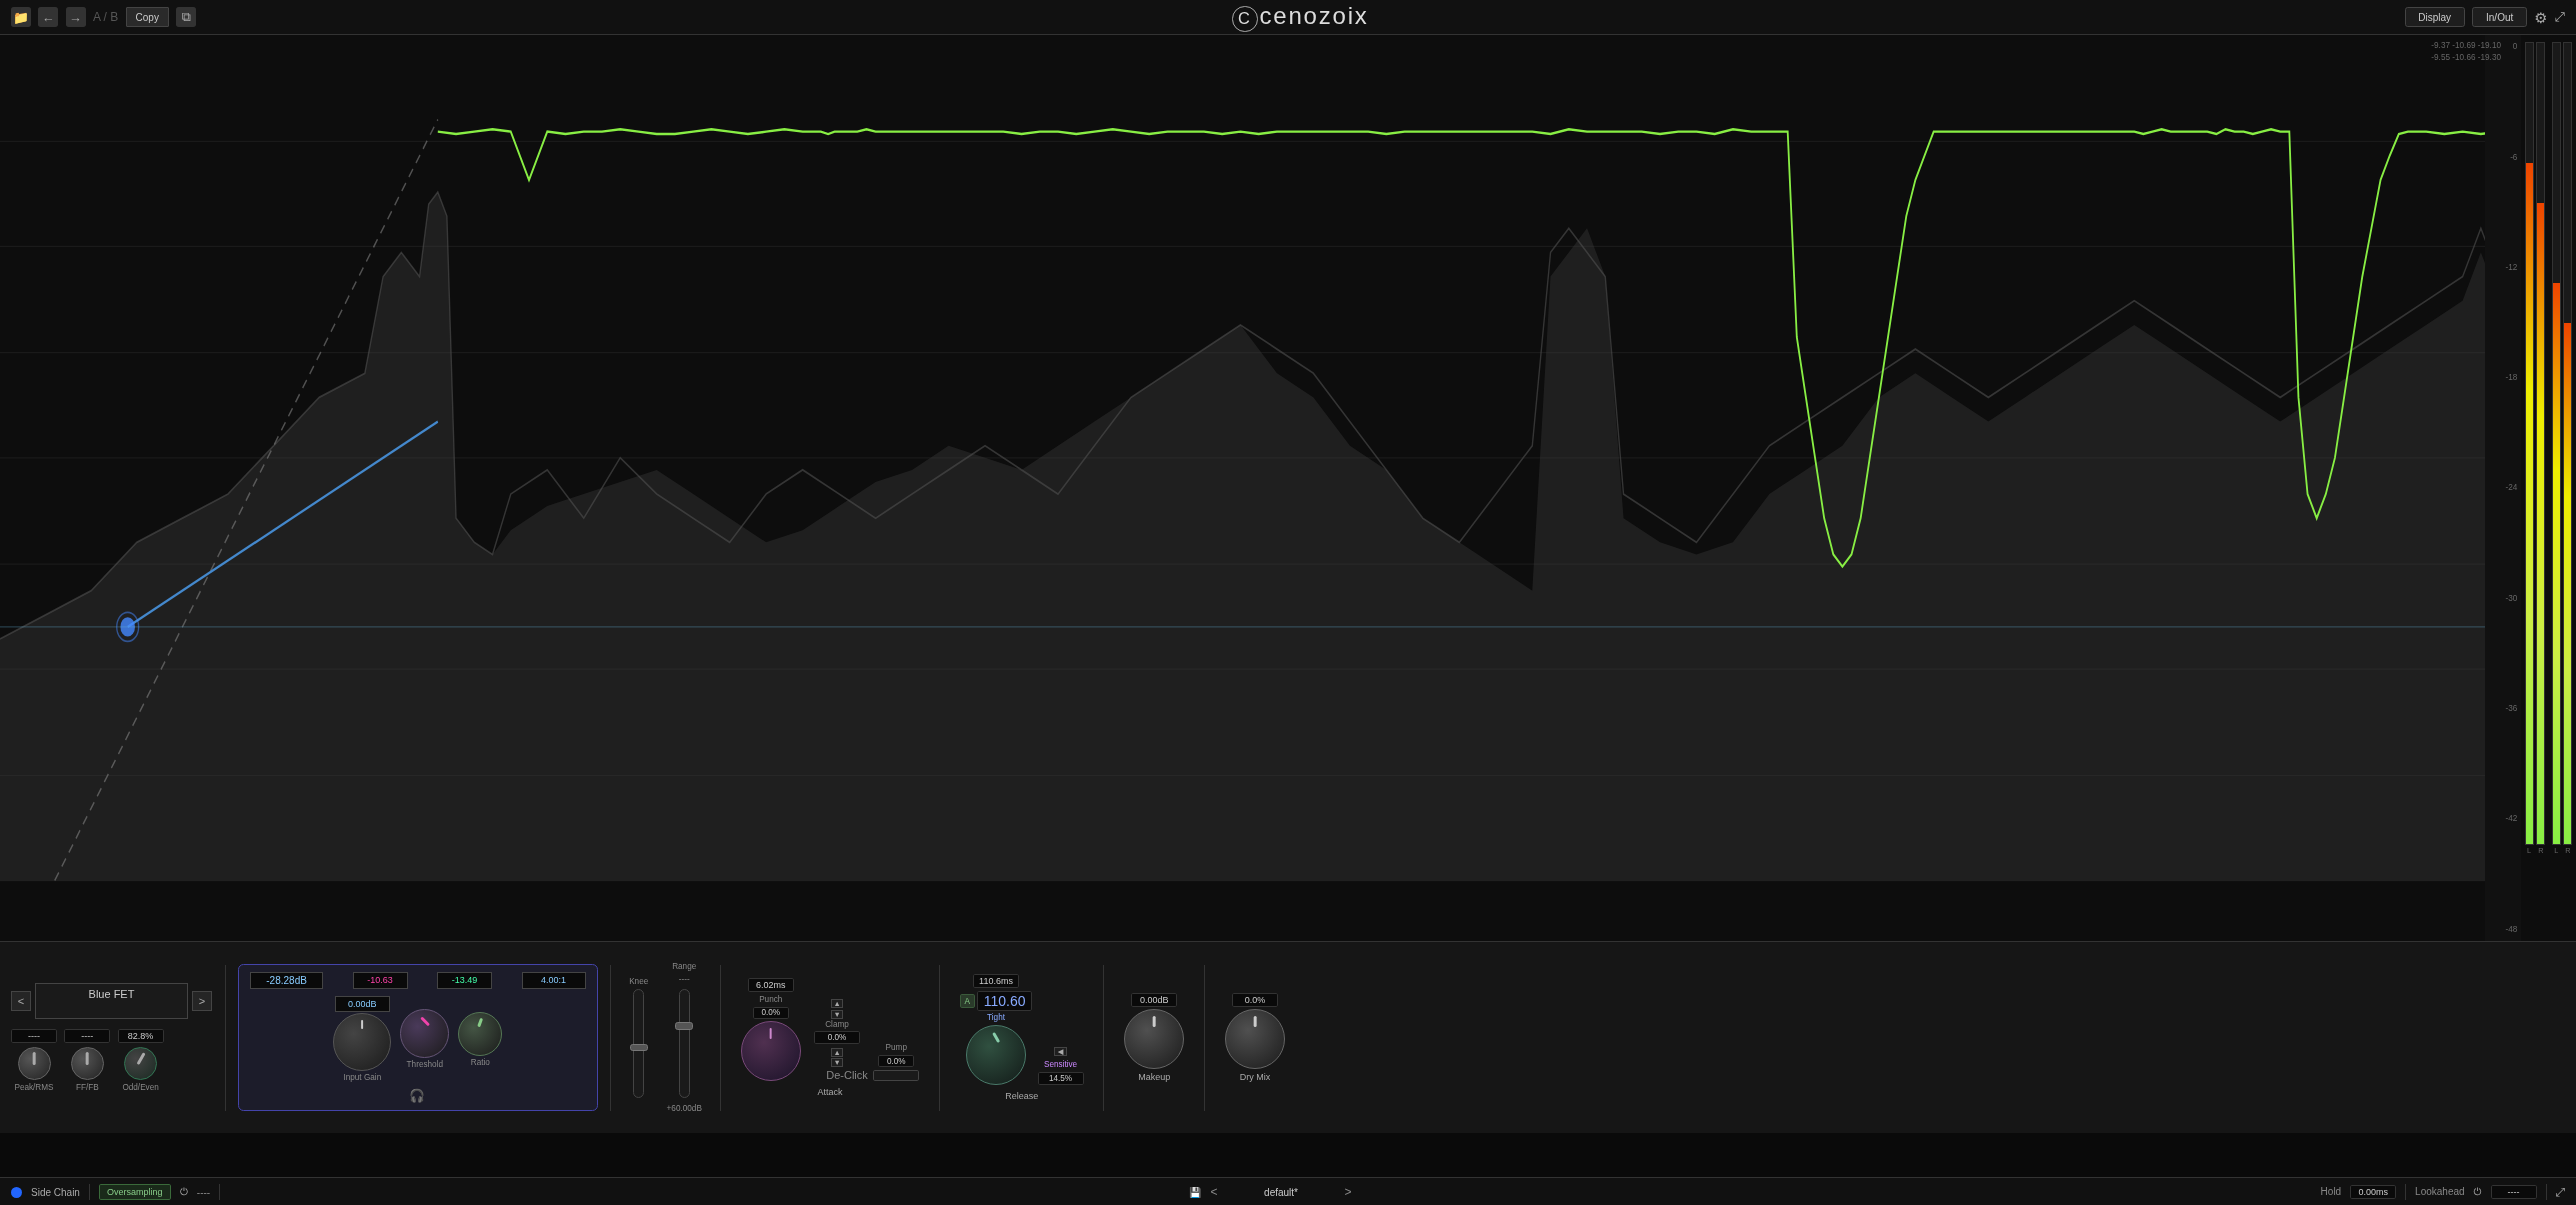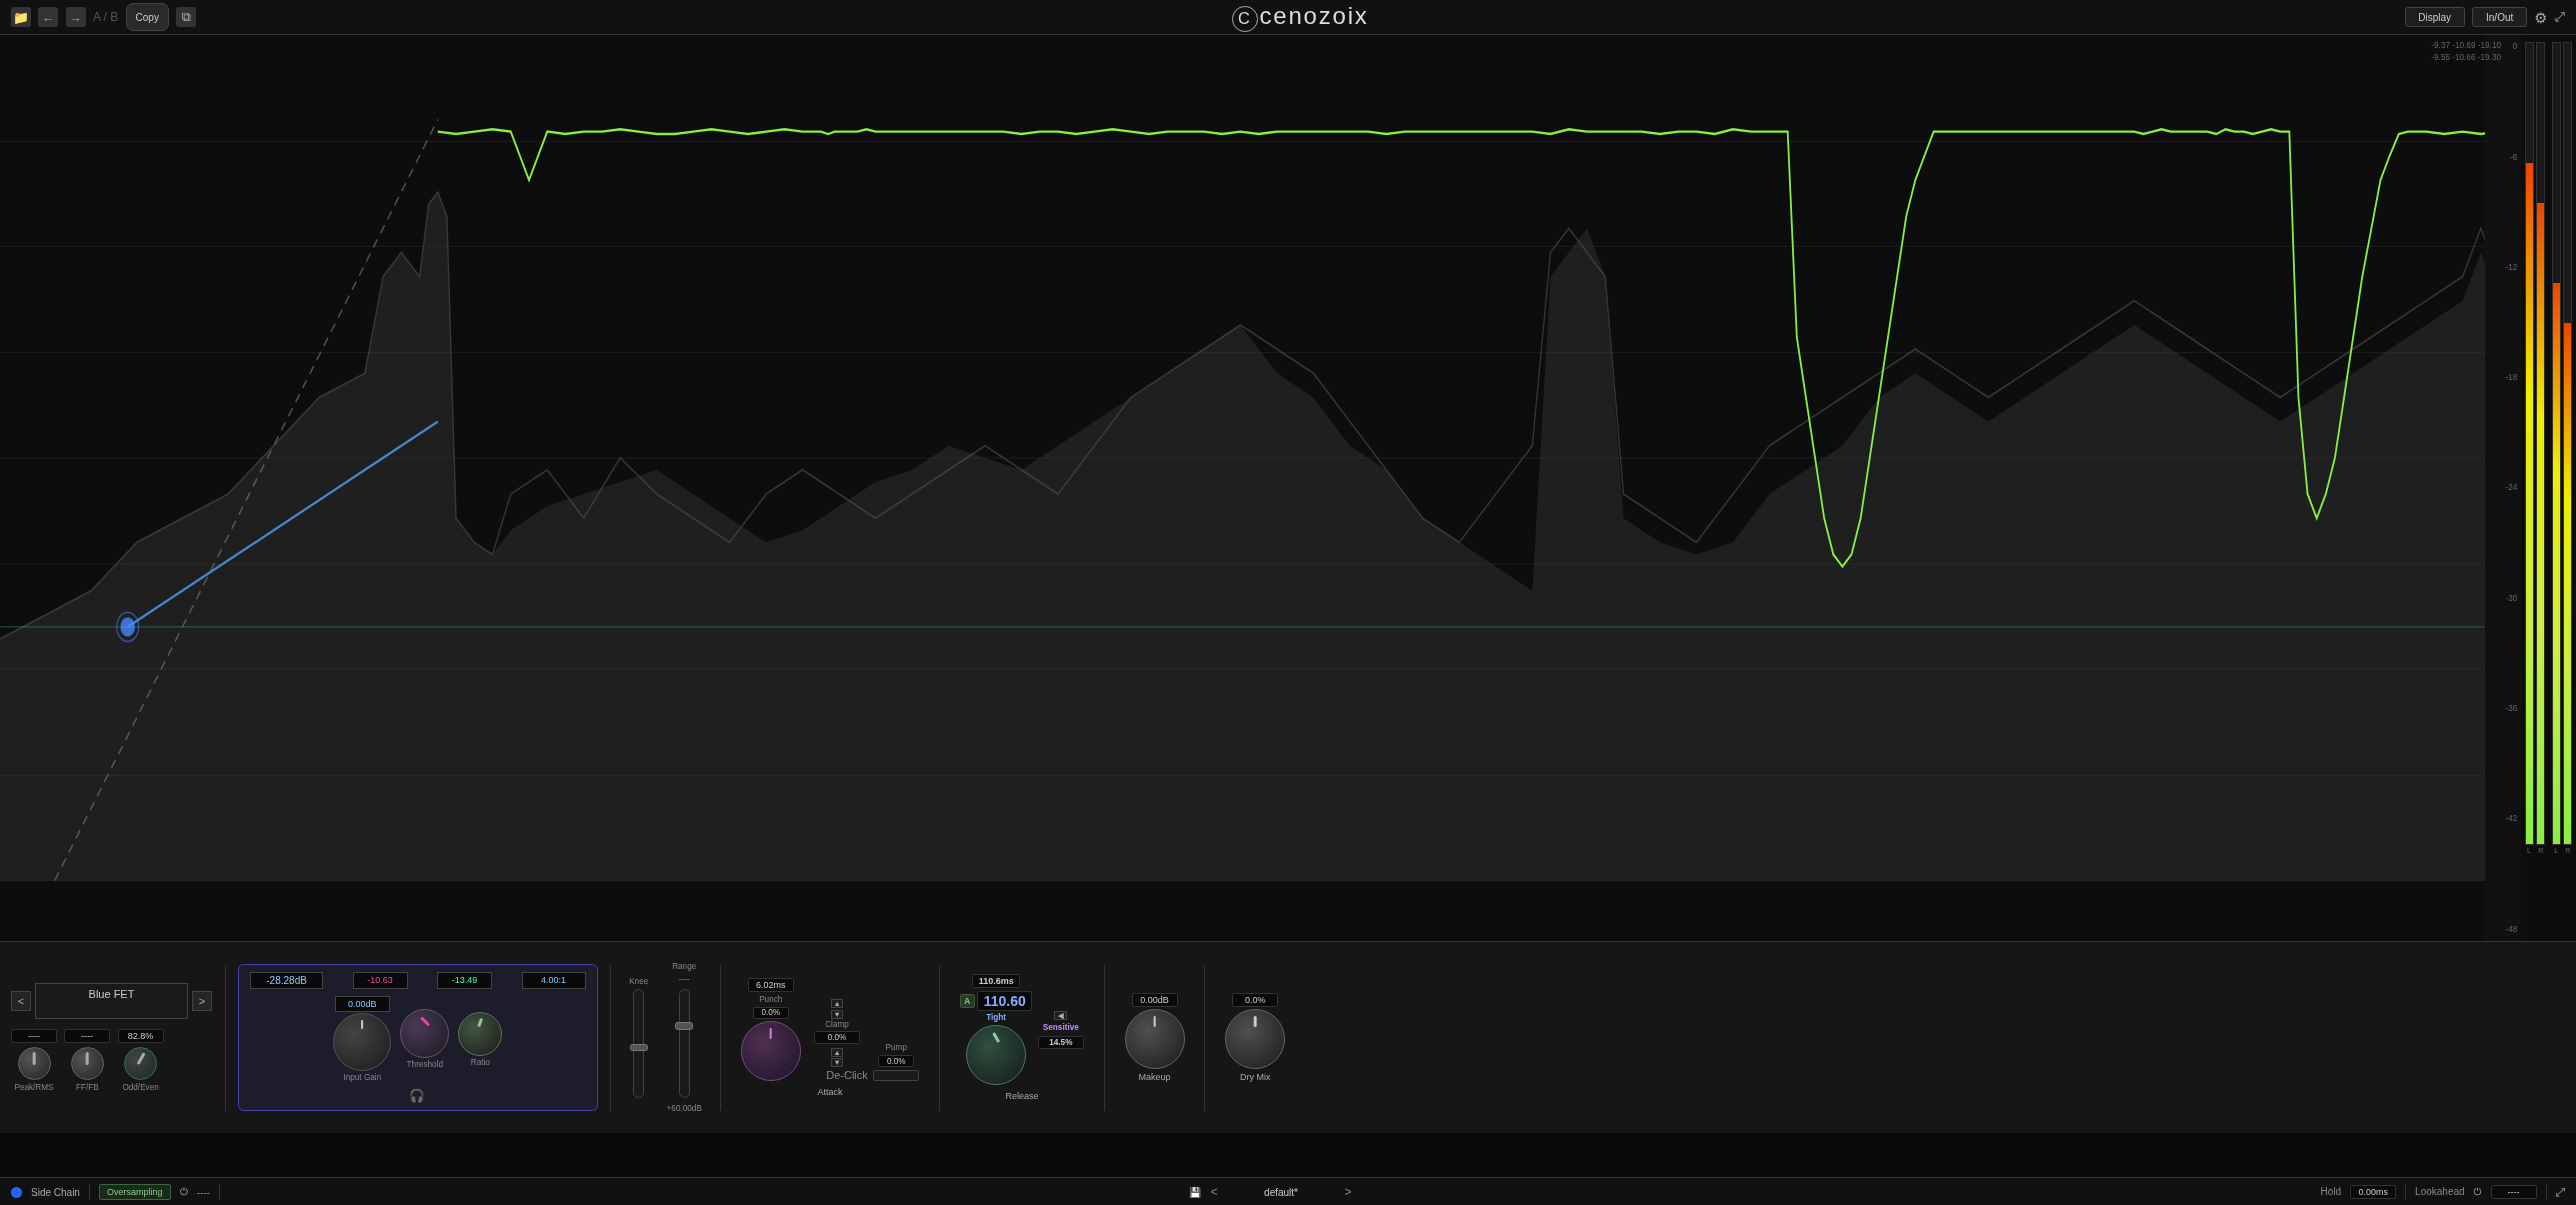--- a/index.html
+++ b/index.html
@@ -32,26 +32,26 @@
       background: #333;
       border-radius: 2.7px;
       display: flex; align-items: center; justify-content: center;
       cursor: pointer;
       color: #aaa;
       font-size: 12.8px;
     }
     .top-bar-btn {
       background: #2a2a2a;
       border: 0.9px solid #444;
-      border-radius: 7px;
+      border-radius: 1px;
       color: #ccc;
       font-size: 10px;
       padding: 1.8px 9px;
       cursor: pointer;
-      height: 28px;
+      height: 20px;
     }
     .top-bar-divider {
       color: #555;
       font-size: 12px;
     }
     .top-bar-center {
       flex: 1;
       display: flex;
       align-items: center;
       justify-content: center;
@@ -844,21 +844,21 @@
           <div class="val-display" style="font-size:8.2px;min-width:36px;">0.0%</div>
           <div style="width:46px;height:11px;background:#1a1a1a;border:0.9px solid #444;border-radius:1.8px;"></div>
         </div>
       </div>
       <div style="font-size:9px;color:#aaa;margin-top:1.8px;">Attack</div>
     </div>
 
     <div class="ctrl-divider"></div>
 
     <div class="ctrl-section">
-      <div style="display:flex;gap:5.5px;align-items:center;font-weight:bold;">
+      <div style="display:flex;gap:5.5px;align-items:flex-end;">
         <div style="display:flex;flex-direction:column;align-items:center;gap:2.7px;">
           <div class="val-display">110.6ms</div>
           <div style="display:flex;align-items:center;gap:2.7px;">
             <div class="a-label">A</div>
             <div class="val-display" style="font-size:14px;color:#88aaff;">110.60</div>
           </div>
           <div style="font-size:8.2px;color:#88aaff;text-align:center;">Tight</div>
           <div class="ctrl-knob-release">
             <div style="position:absolute;top:5.5px;left:50%;width:2.7px;height:11px;background:#88ccaa;transform:translateX(-50%) rotate(-30deg);border-radius:1.8px;"></div>
           </div>

